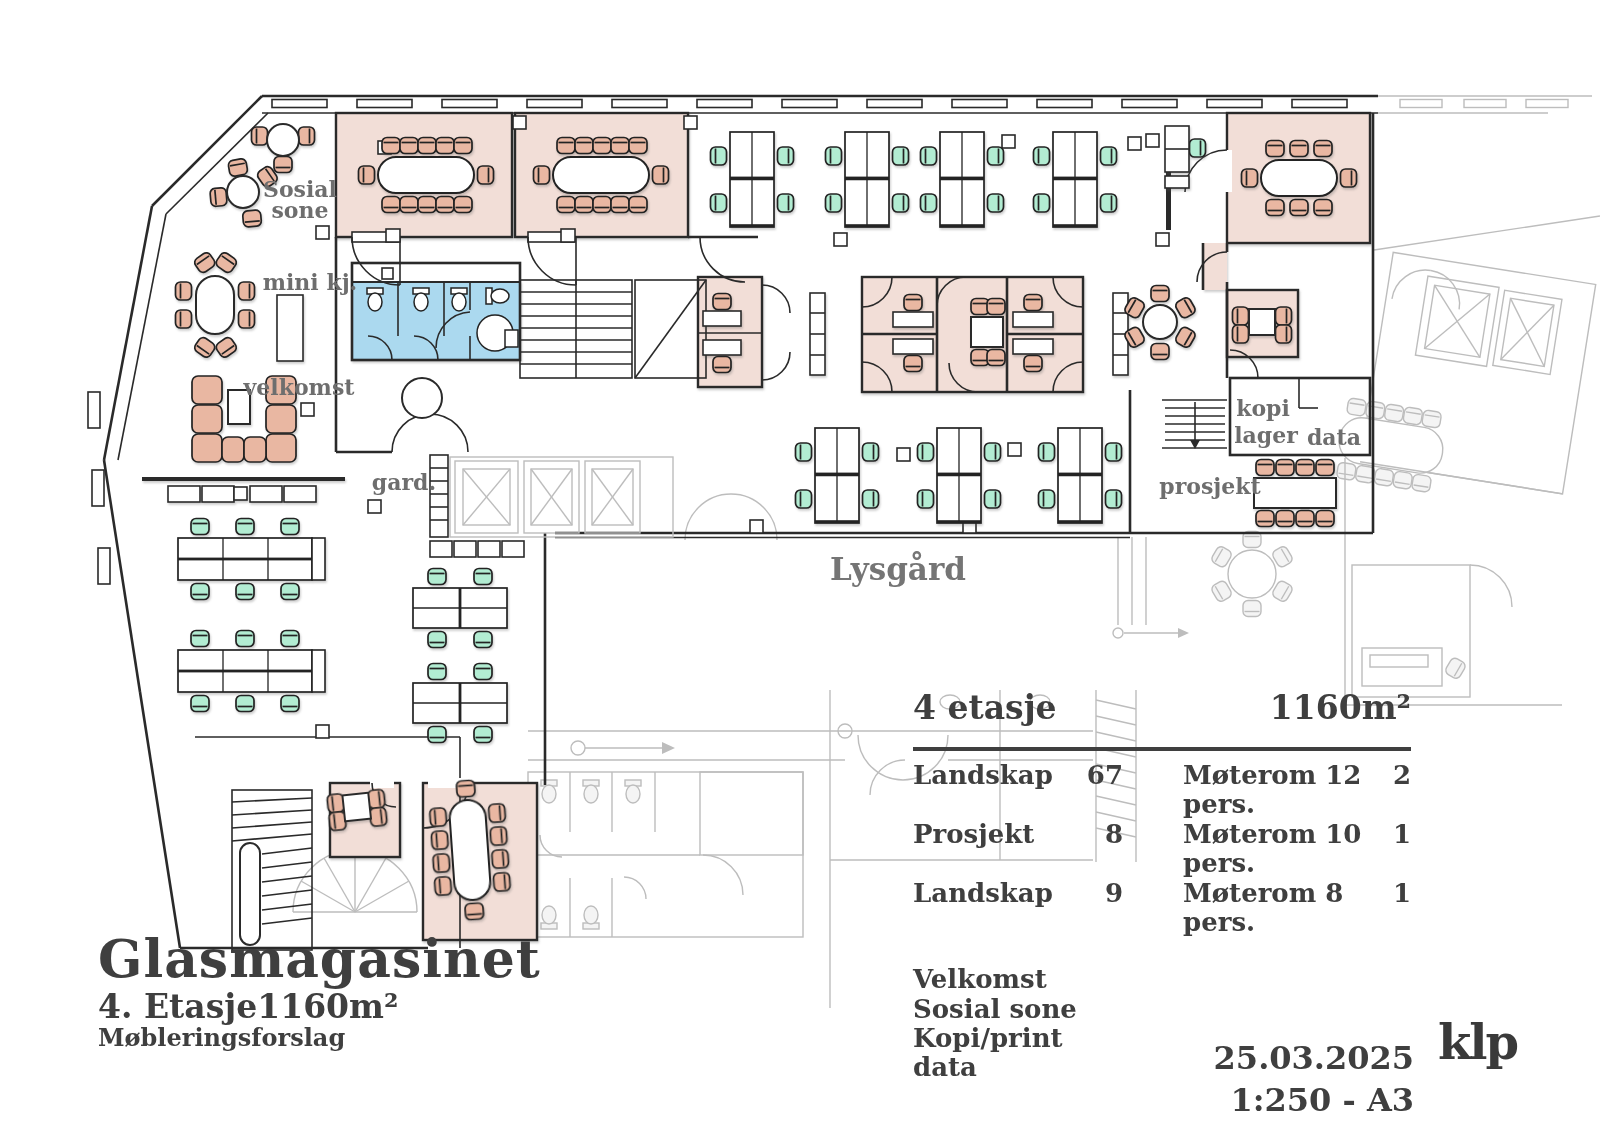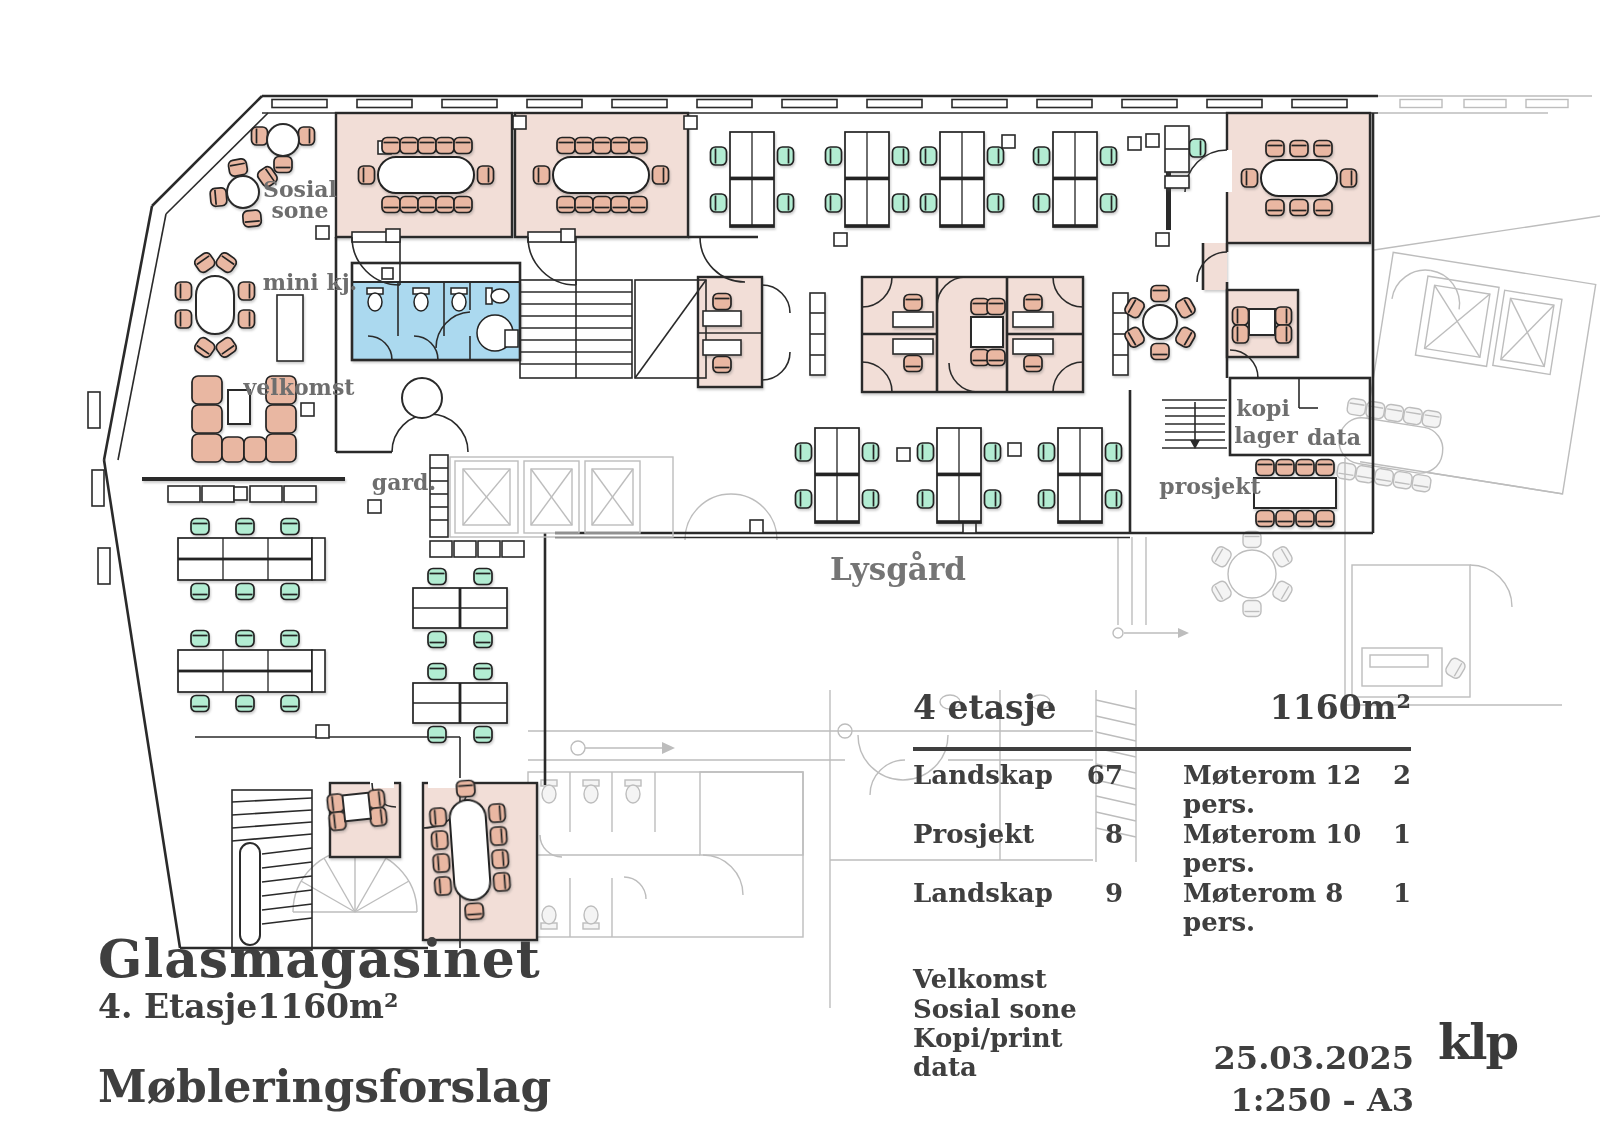--- a/index.html
+++ b/index.html
@@ -34,21 +34,21 @@
            font-weight:bold;font-size:26px;line-height:1.13;margin-top:10px;}
   .lg-grid .c{text-align:right;}
   .lg-grid .l2{padding-left:60px;}
   .lg-zones{margin-top:28px;font-weight:bold;font-size:26px;line-height:1.13;}
 
   
   .titleblock{position:absolute;left:98px;top:932px;}
   .tb-name{font-weight:bold;font-size:52px;line-height:1.05;letter-spacing:1px;}
   .tb-row{display:flex;width:408px;
           font-weight:bold;font-size:33px;line-height:1.1;margin-top:2px;}
-  .tb-sub{font-weight:bold;font-size:44px;line-height:1.1;margin-top:38px;}
+  .tb-sub{font-weight:bold;font-size:24px;line-height:1.1;}
 
   
   .stamp{position:absolute;left:1158px;top:1002px;width:256px;text-align:right;
          font-weight:bold;font-size:32px;line-height:1.3;margin-top:36px;}
   .klp{position:absolute;left:1438px;top:1014px;font-weight:bold;font-size:48px;
        letter-spacing:-2px;color:#3a3a3a;}
 </style>
 </head>
 <body>
 

